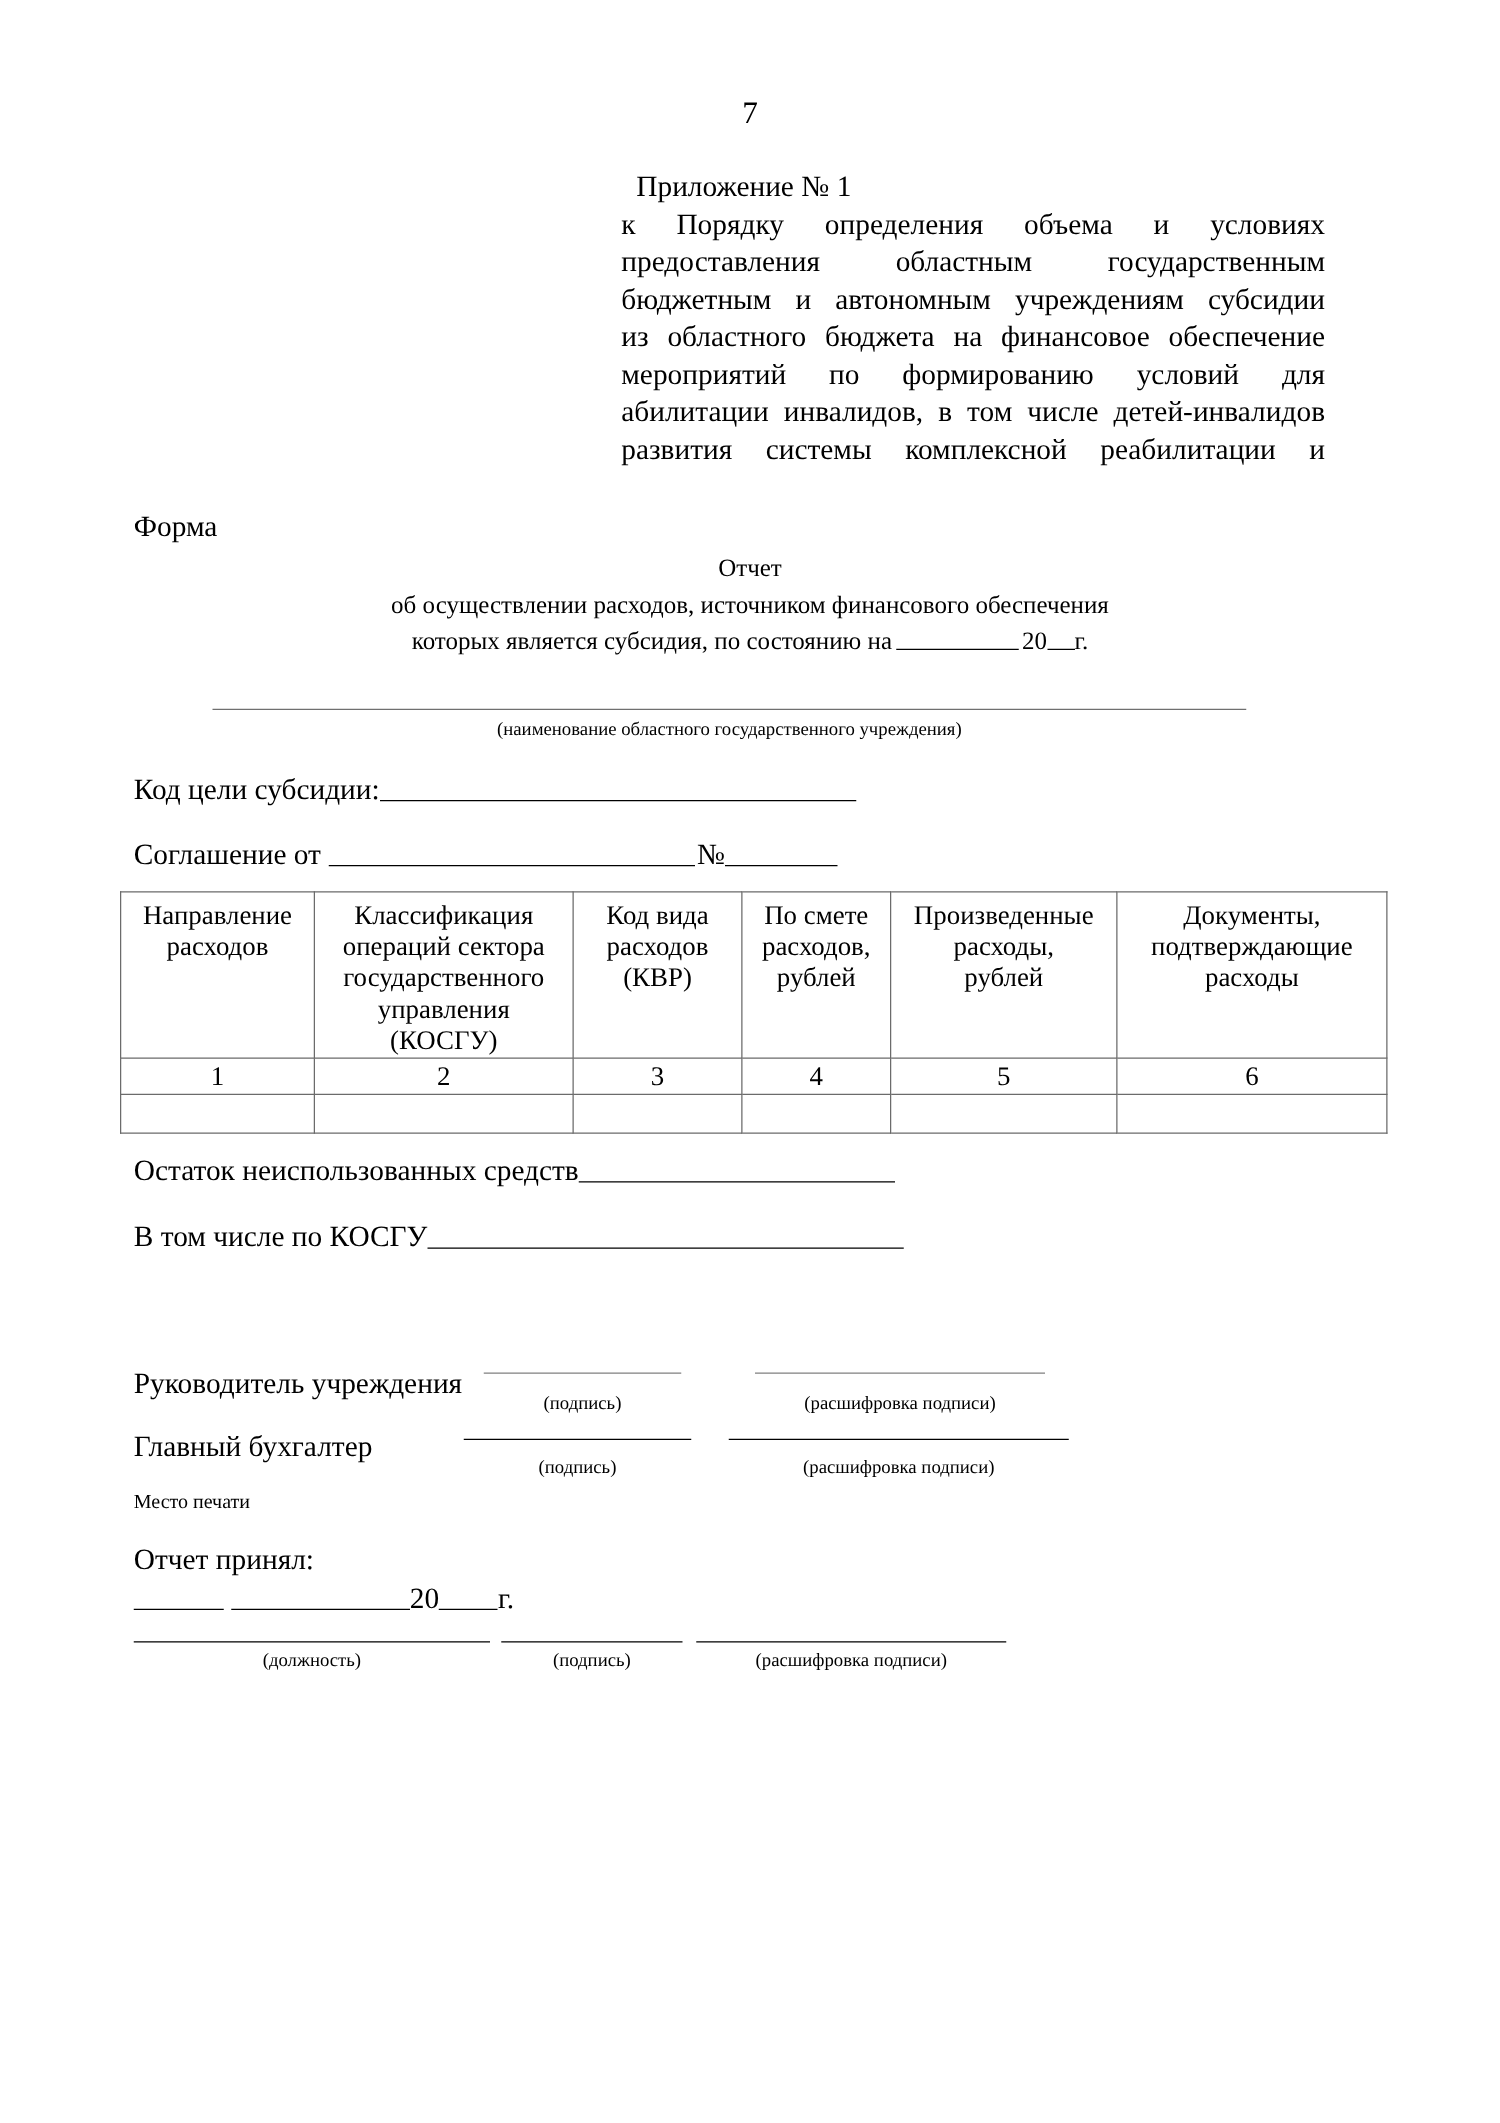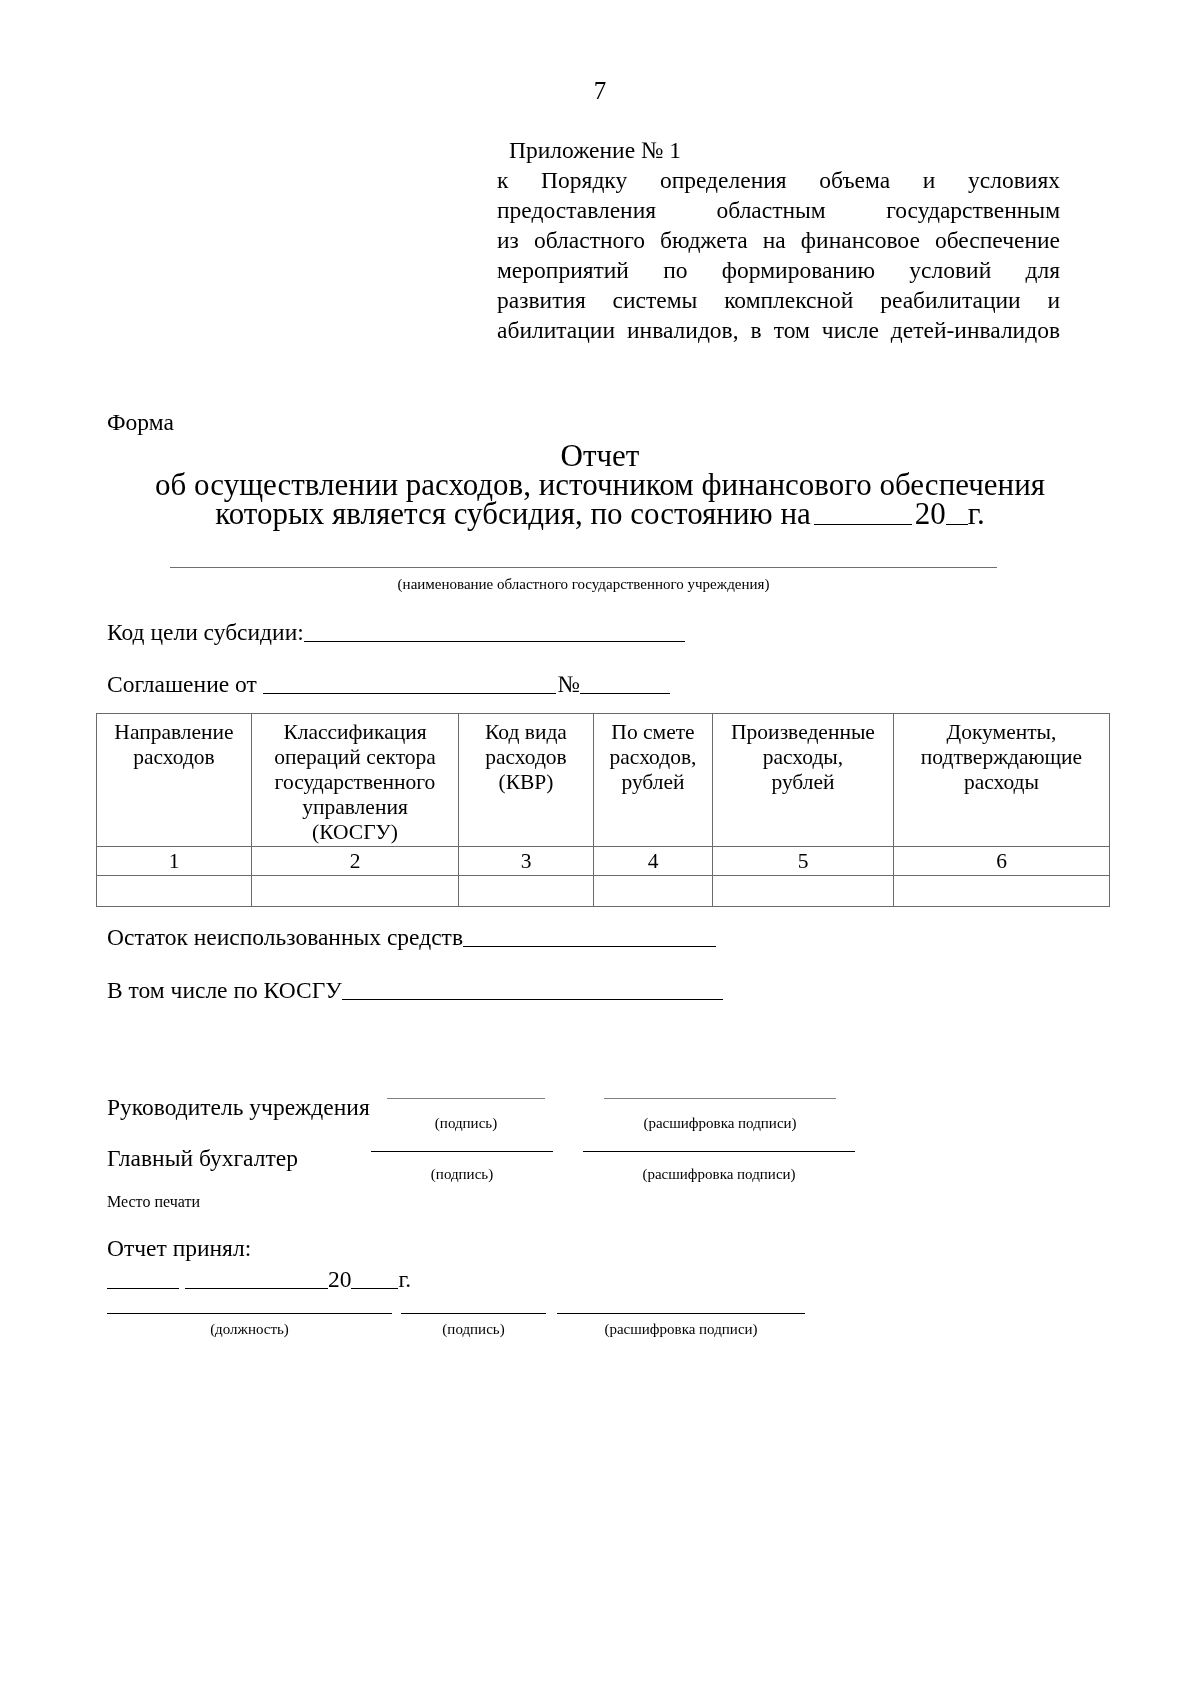--- a/index.html
+++ b/index.html
@@ -61,21 +61,21 @@
     line-height: 1;
   }
 
   
   .report-title {
     position: absolute;
     top: 441px;
     left: 150px;
     width: 900px;
     text-align: center;
-    font-size: 31px;
+    font-size: 20px;
     line-height: 29px;
   }
   .title-line-1 { display: block; }
   .title-line-2 { display: block; }
   .title-line-3 { display: block; }
   .u-date {
     display: inline-block;
     width: 98px;
     border-bottom: 1.4px solid #000;
     height: 20px;
@@ -250,24 +250,25 @@
 <body>
 
 <div class="page">
 
   <div class="page-number">7</div>
 
   <div class="appendix-block">
     <div class="appendix-title">Приложение № 1</div>
     <div class="appendix-body">к Порядку определения объема и условиях</div>
     <div class="appendix-body">предоставления областным государственным</div>
+    <div class="appendix-body">бюджетным и автономным учреждениям субсидии</div>
     <div class="appendix-body">из областного бюджета на финансовое обеспечение</div>
     <div class="appendix-body">мероприятий по формированию условий для</div>
+    <div class="appendix-body last-line">абилитации инвалидов, в том числе детей-инвалидов</div>
     <div class="appendix-body">развития системы комплексной реабилитации и</div>
-    <div class="appendix-body last-line">абилитации инвалидов, в том числе детей-инвалидов</div>
   </div>
 
   <div class="forma-label">Форма</div>
 
   <div class="report-title">
     <span class="title-line-1">Отчет</span>
     <span class="title-line-2">об осуществлении расходов, источником финансового обеспечения</span>
     <span class="title-line-3">
       <span>которых является субсидия, по состоянию на</span><span class="u-date"></span><span>20</span><span class="u-year"></span><span>г.</span>
     </span>

